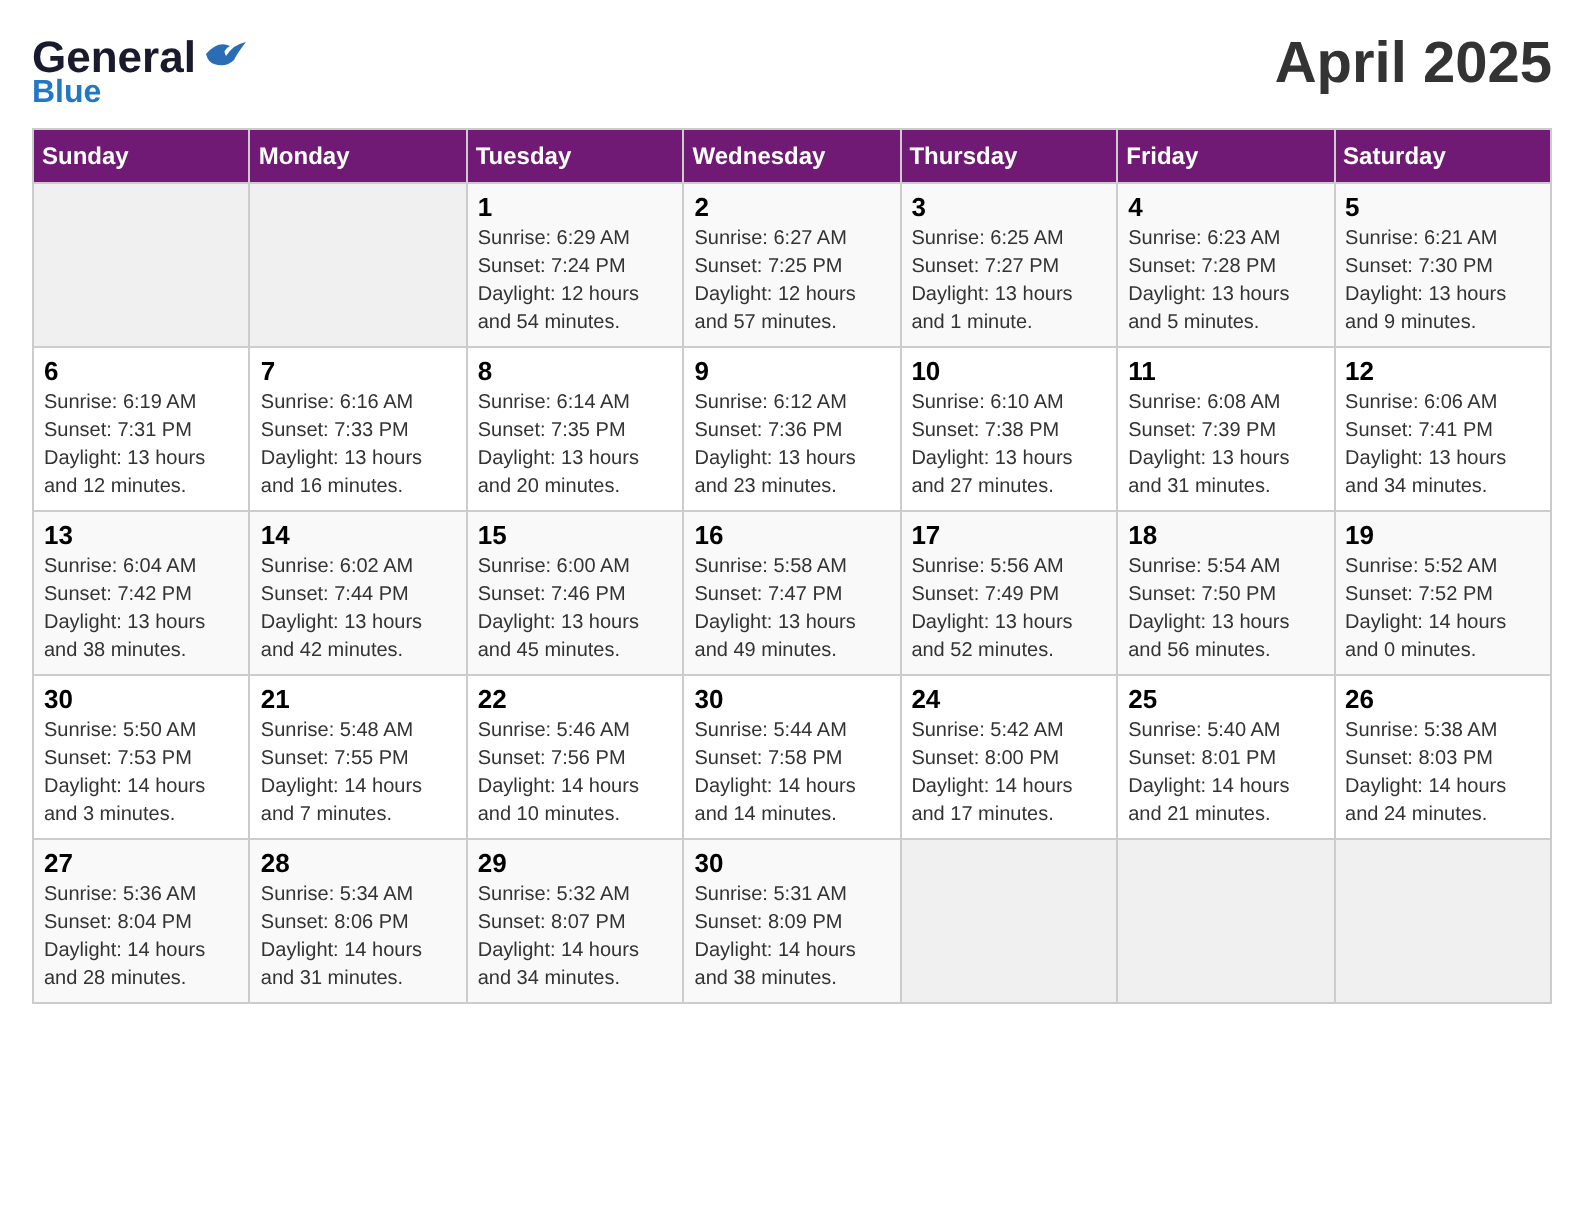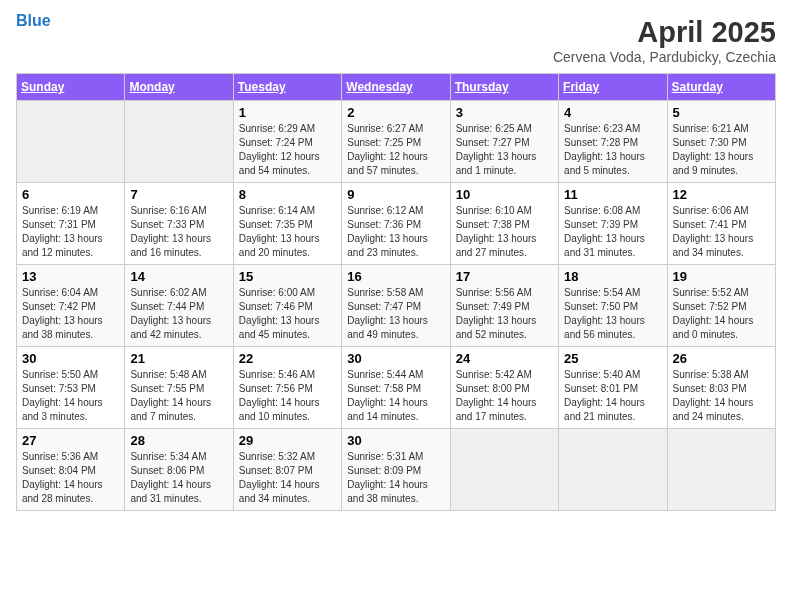--- a/index.html
+++ b/index.html
@@ -32,28 +32,27 @@
     .location {
       font-size: 14px;
       color: #555;
     }
     .calendar {
       width: 100%;
       border-collapse: collapse;
       font-size: 11px;
     }
     .calendar th {
-      background-color: #8b5cf6;
+      background-color: #701a75;
       color: #fff;
       padding: 6px 4px;
       text-align: left;
       font-size: 12px;
       font-weight: bold;
       border: 1px solid #ccc;
-      text-decoration: underline;
     }
     .calendar td {
       border: 1px solid #ccc;
       padding: 4px 5px;
       vertical-align: top;
       width: 108px;
       min-height: 80px;
       background: #fff;
     }
     .calendar tr:nth-child(odd) td {
@@ -81,25 +80,30 @@
       align-items: center;
     }
     .logo-text-general { color: #1a1a2e; font-size: 22px; font-weight: bold; }
     .logo-text-blue { color: #2278c4; font-size: 16px; font-weight: bold; }
   </style>
 </head>
 <body>
 
 <div class="header">
   <div class="logo">
+    <div class="logo-row">
+      <span class="logo-text-general">General</span>
+      <svg width="22" height="18" viewBox="0 0 22 18" style="margin-left:3px;margin-top:-4px;">
+        <path d="M2,9 Q8,2 14,5 Q10,7 12,10 Q16,4 22,3 Q18,8 16,12 Q12,16 6,14 Q3,13 2,9Z" fill="#2a6db5"></path>
+      </svg>
+    </div>
     <span class="logo-text-blue" style="margin-top:-4px;">Blue</span>
   </div>
   <div class="title-area">
     <div class="month-title">April 2025</div>
-    <div class="location">Cervena Voda, Pardubicky, Czechia</div>
   </div>
 </div>
 
 <table class="calendar">
   <thead>
     <tr id="days-header">
         <th>Sunday</th>
         <th>Monday</th>
         <th>Tuesday</th>
         <th>Wednesday</th>

